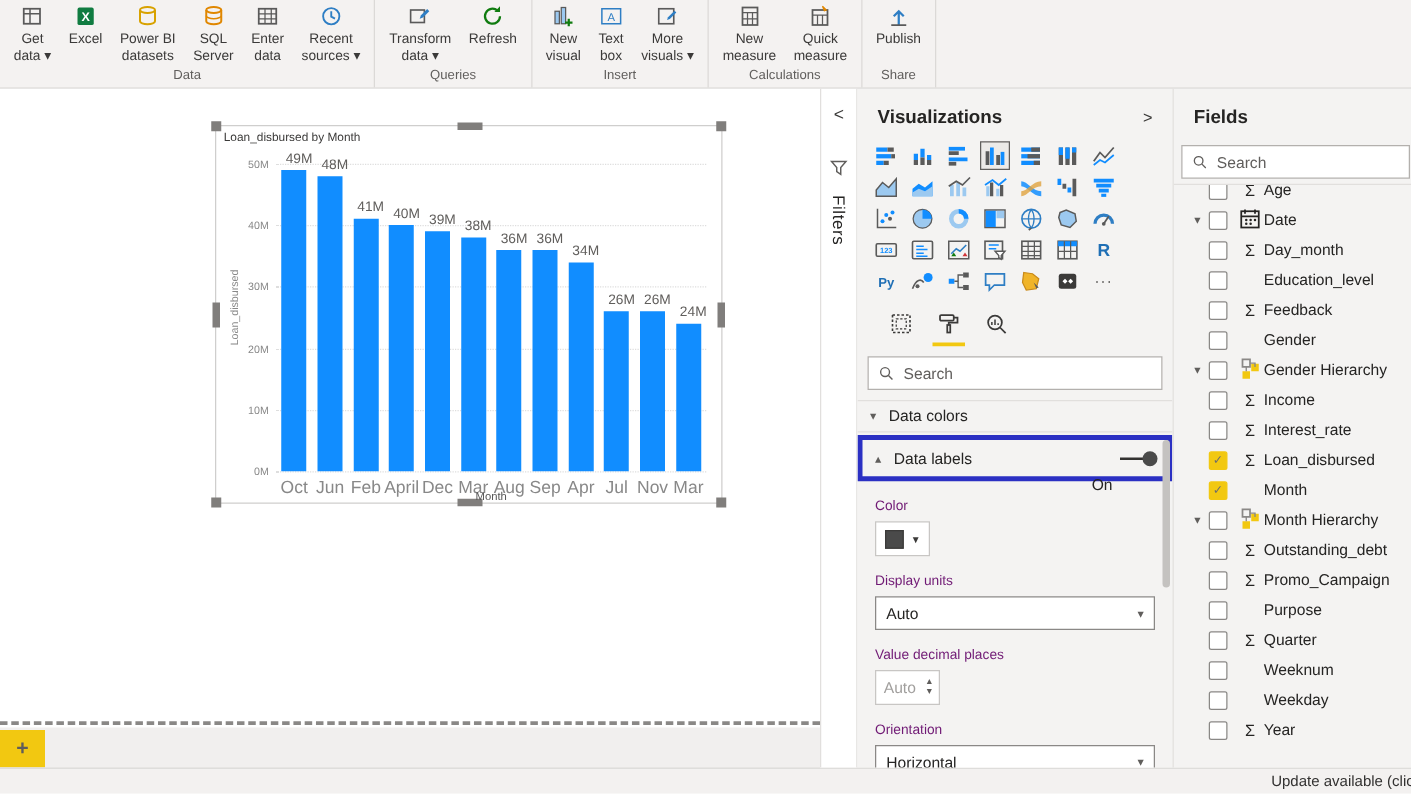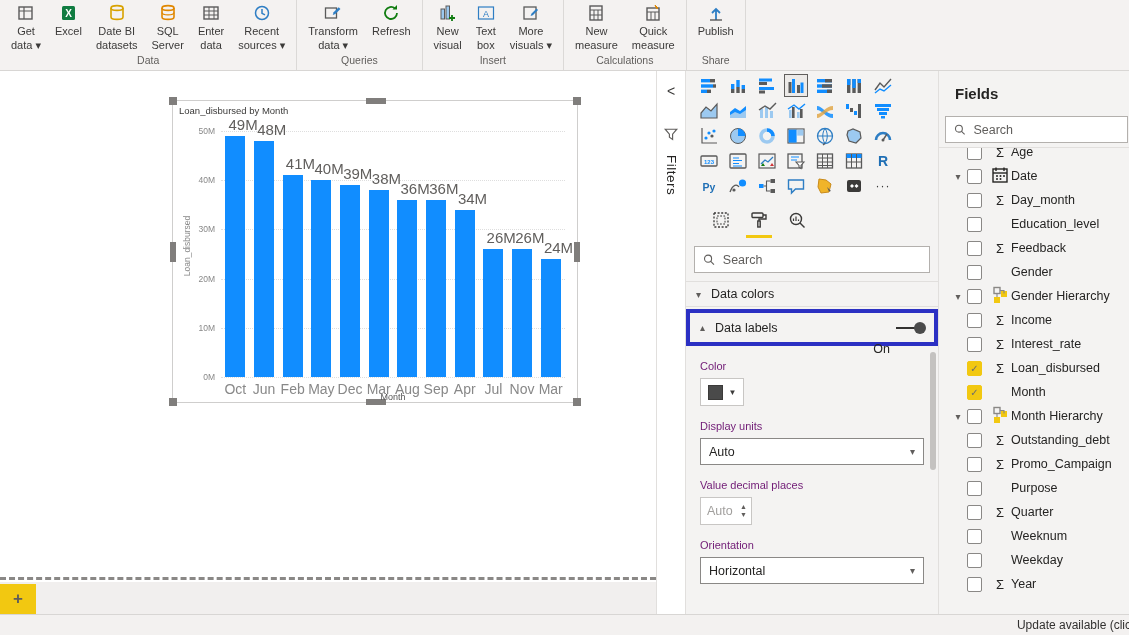--- a/index.html
+++ b/index.html
@@ -34,21 +34,21 @@
   .h-v { width:6px; height:20px; }
   #chart-title { position:absolute; left:6px; top:4px; font-size:9.5px; color:#3b3a39; }
   #y-title { position:absolute; left:-31px; top:140px; width:90px; font-size:8.5px; color:#888;
              transform:rotate(-90deg); text-align:center; }
   #plot { position:absolute; left:48px; top:30px; width:344px; height:246px; }
   .gridline { position:absolute; left:0; width:100%; height:0; border-top:1px dotted #dedede; }
   .ytick { position:absolute; right:350px; width:30px; text-align:right; font-size:8.5px; color:#888; }
   #bars { position:absolute; left:0; bottom:0; width:100%; height:100%; display:flex; align-items:flex-end; }
   .bcol { flex:1; position:relative; height:100%; display:flex; align-items:flex-end; justify-content:center; }
   .bar { width:20px; background:#118DFF; }
-  .bar-label { position:absolute; width:100%; text-align:right; font-size:15px; color:#605e5c;margin-left:15px; }
+  .bar-label { position:absolute; width:100%; text-align:left; font-size:11px; color:#605e5c;margin-left:15px; }
   #xlabels { position:absolute; left:48px; top:280px; width:344px; display:flex; }
   .xlab { flex:1; text-align:center; font-size:14px; color:#888; }
   #x-title { position:absolute; left:48px; top:291px; width:344px; text-align:center; font-size:9px; color:#555; }
 
   
   #page-bar { position:absolute; left:0; top:582px; width:656px; height:32px; background:#f1efee; }
   #new-page-btn { position:absolute; left:0; top:2px; width:36px; height:30px; background:#F2C811;
                   display:flex; align-items:center; justify-content:center;
                   font-size:17px; font-weight:bold; color:#5f5d5b; cursor:pointer; }
   #footer { position:absolute; left:0; top:614px; width:1129px; height:21px; background:#f3f1f0;
@@ -151,21 +151,21 @@
           <div>Excel</div>
           <div></div>
         </div>
         <div class="rbtn">
           <div class="ricon">
             <svg width="20" height="20" viewBox="0 0 20 20">
               <ellipse cx="10" cy="5" rx="6" ry="2.4" fill="none" stroke="#d8a200" stroke-width="1.6"></ellipse>
               <path d="M4 5v9c0 1.3 2.7 2.4 6 2.4s6-1.1 6-2.4V5" fill="none" stroke="#d8a200" stroke-width="1.6"></path>
             </svg>
           </div>
-          <div>Date BI</div>
+          <div>Power BI</div>
           <div>datasets</div>
         </div>
         <div class="rbtn">
           <div class="ricon">
             <svg width="20" height="20" viewBox="0 0 20 20">
               <ellipse cx="10" cy="5" rx="6" ry="2.4" fill="none" stroke="#e08700" stroke-width="1.6"></ellipse>
               <path d="M4 5v9c0 1.3 2.7 2.4 6 2.4s6-1.1 6-2.4V5" fill="none" stroke="#e08700" stroke-width="1.6"></path>
               <path d="M4 9.5c0 1.3 2.7 2.4 6 2.4s6-1.1 6-2.4" fill="none" stroke="#e08700" stroke-width="1.2"></path>
             </svg>
           </div>
@@ -399,21 +399,21 @@
         <div class="bcol">
           <div class="bar-label" style="bottom: 121px;">24M</div>
           <div class="bar" style="height: 118px; background: rgb(17, 141, 255);"></div>
         </div>
       </div>
   </div>
   <div id="xlabels">
       <div class="xlab">Oct</div>
       <div class="xlab">Jun</div>
       <div class="xlab">Feb</div>
-      <div class="xlab">May</div>
+      <div class="xlab">April</div>
       <div class="xlab">Dec</div>
       <div class="xlab">Mar</div>
       <div class="xlab">Aug</div>
       <div class="xlab">Sep</div>
       <div class="xlab">Apr</div>
       <div class="xlab">Jul</div>
       <div class="xlab">Nov</div>
       <div class="xlab">Mar</div>
     </div>
   <div id="x-title">Month</div>
@@ -430,20 +430,24 @@
   <div id="filters-collapse">&lt;</div>
   <div id="filters-funnel">
     <svg width="16" height="16" viewBox="0 0 18 18">
         <path d="M2.5 2.5h13L10.8 8v6l-3.6-2.4V8z" fill="none" stroke="#605e5c" stroke-width="1.3"></path>
       </svg>
   </div>
   <div id="filters-label">Filters</div>
 </div>
 
 <div id="viz-pane" class="pane">
+  <div class="pane-header">
+    <span class="pane-title">Visualizations</span>
+    <span class="pane-chevron">&gt;</span>
+  </div>
   <div id="viz-icons">
       <div class="vicon">
         <svg width="20" height="20" viewBox="0 0 20 20">
           <rect x="2" y="3" width="9" height="3.4" fill="#118DFF"></rect>
           <rect x="11" y="3" width="5" height="3.4" fill="#5a5a5a"></rect>
           <rect x="2" y="8.3" width="12" height="3.4" fill="#118DFF"></rect>
           <rect x="14" y="8.3" width="3" height="3.4" fill="#5a5a5a"></rect>
           <rect x="2" y="13.6" width="6" height="3.4" fill="#118DFF"></rect>
           <rect x="8" y="13.6" width="4" height="3.4" fill="#5a5a5a"></rect>
         </svg>

